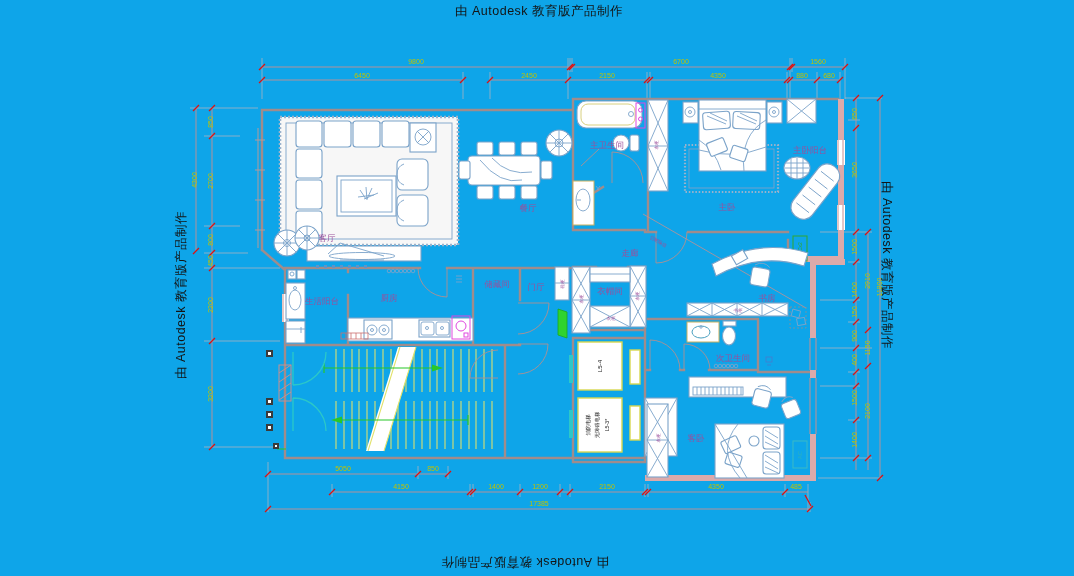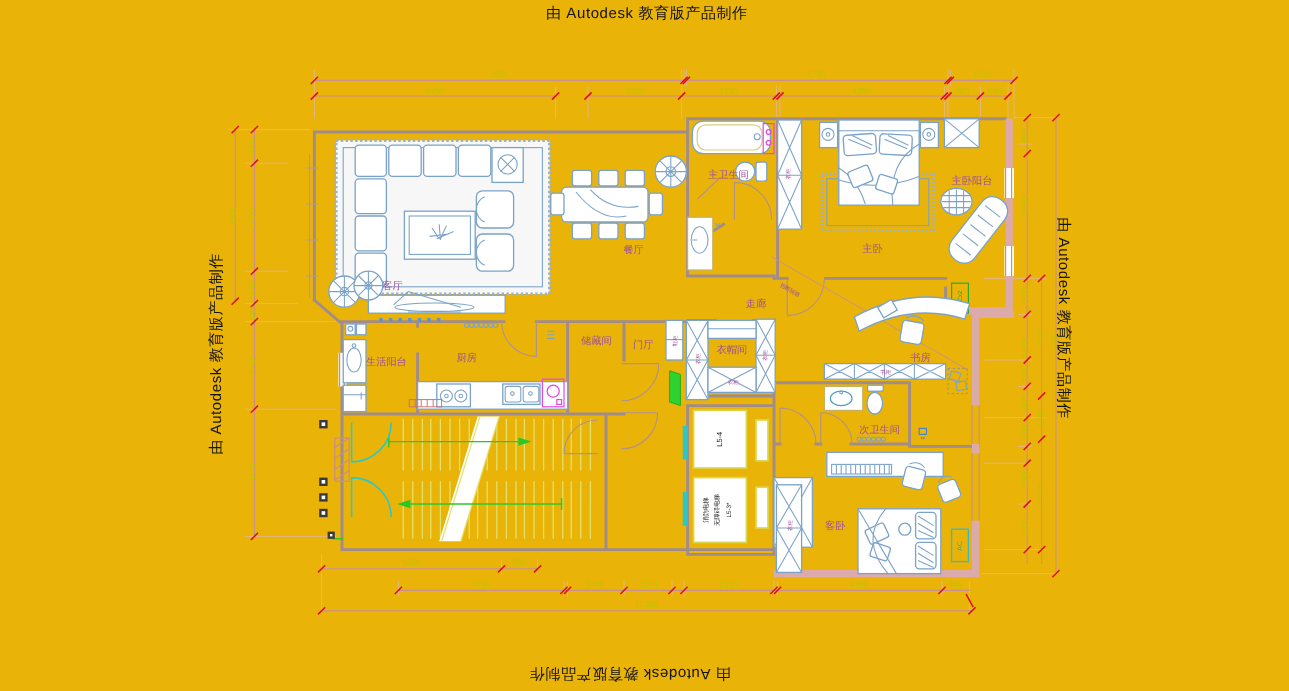--- a/index.html
+++ b/index.html
@@ -1,16 +1,16 @@
 <!DOCTYPE html>
 <html><head>
 <meta charset="utf-8">
 <style>
   html,body{margin:0;padding:0;background:#fff;}
-  #canvas{position:relative;width:1074px;height:576px;background:#eab308;overflow:hidden;
+  #canvas{position:relative;width:1074px;height:576px;background:#0ea5e9;overflow:hidden;
           font-family:"Liberation Sans","DejaVu Sans",sans-serif;}
   .wm{position:absolute;font-size:12.5px;color:#141414;white-space:nowrap;letter-spacing:.5px;}
   svg text{font-family:"Liberation Sans","DejaVu Sans",sans-serif;}
   .wall{stroke:#a08c8c;stroke-width:2.4;fill:none;stroke-linecap:square}
   .wallthin{stroke:#b39a9a;stroke-width:1;fill:none}
   .pink{stroke:#dcaaaa;stroke-width:6;fill:none}
   .pinkline{stroke:#c88f8f;stroke-width:1;fill:none}
   .furn{stroke:#7ba3c9;stroke-width:1.1;fill:#fff}
   .furnl{stroke:#7ba3c9;stroke-width:.9;fill:none}
   .tan{stroke:#c8b060;stroke-width:1;fill:#fff}

